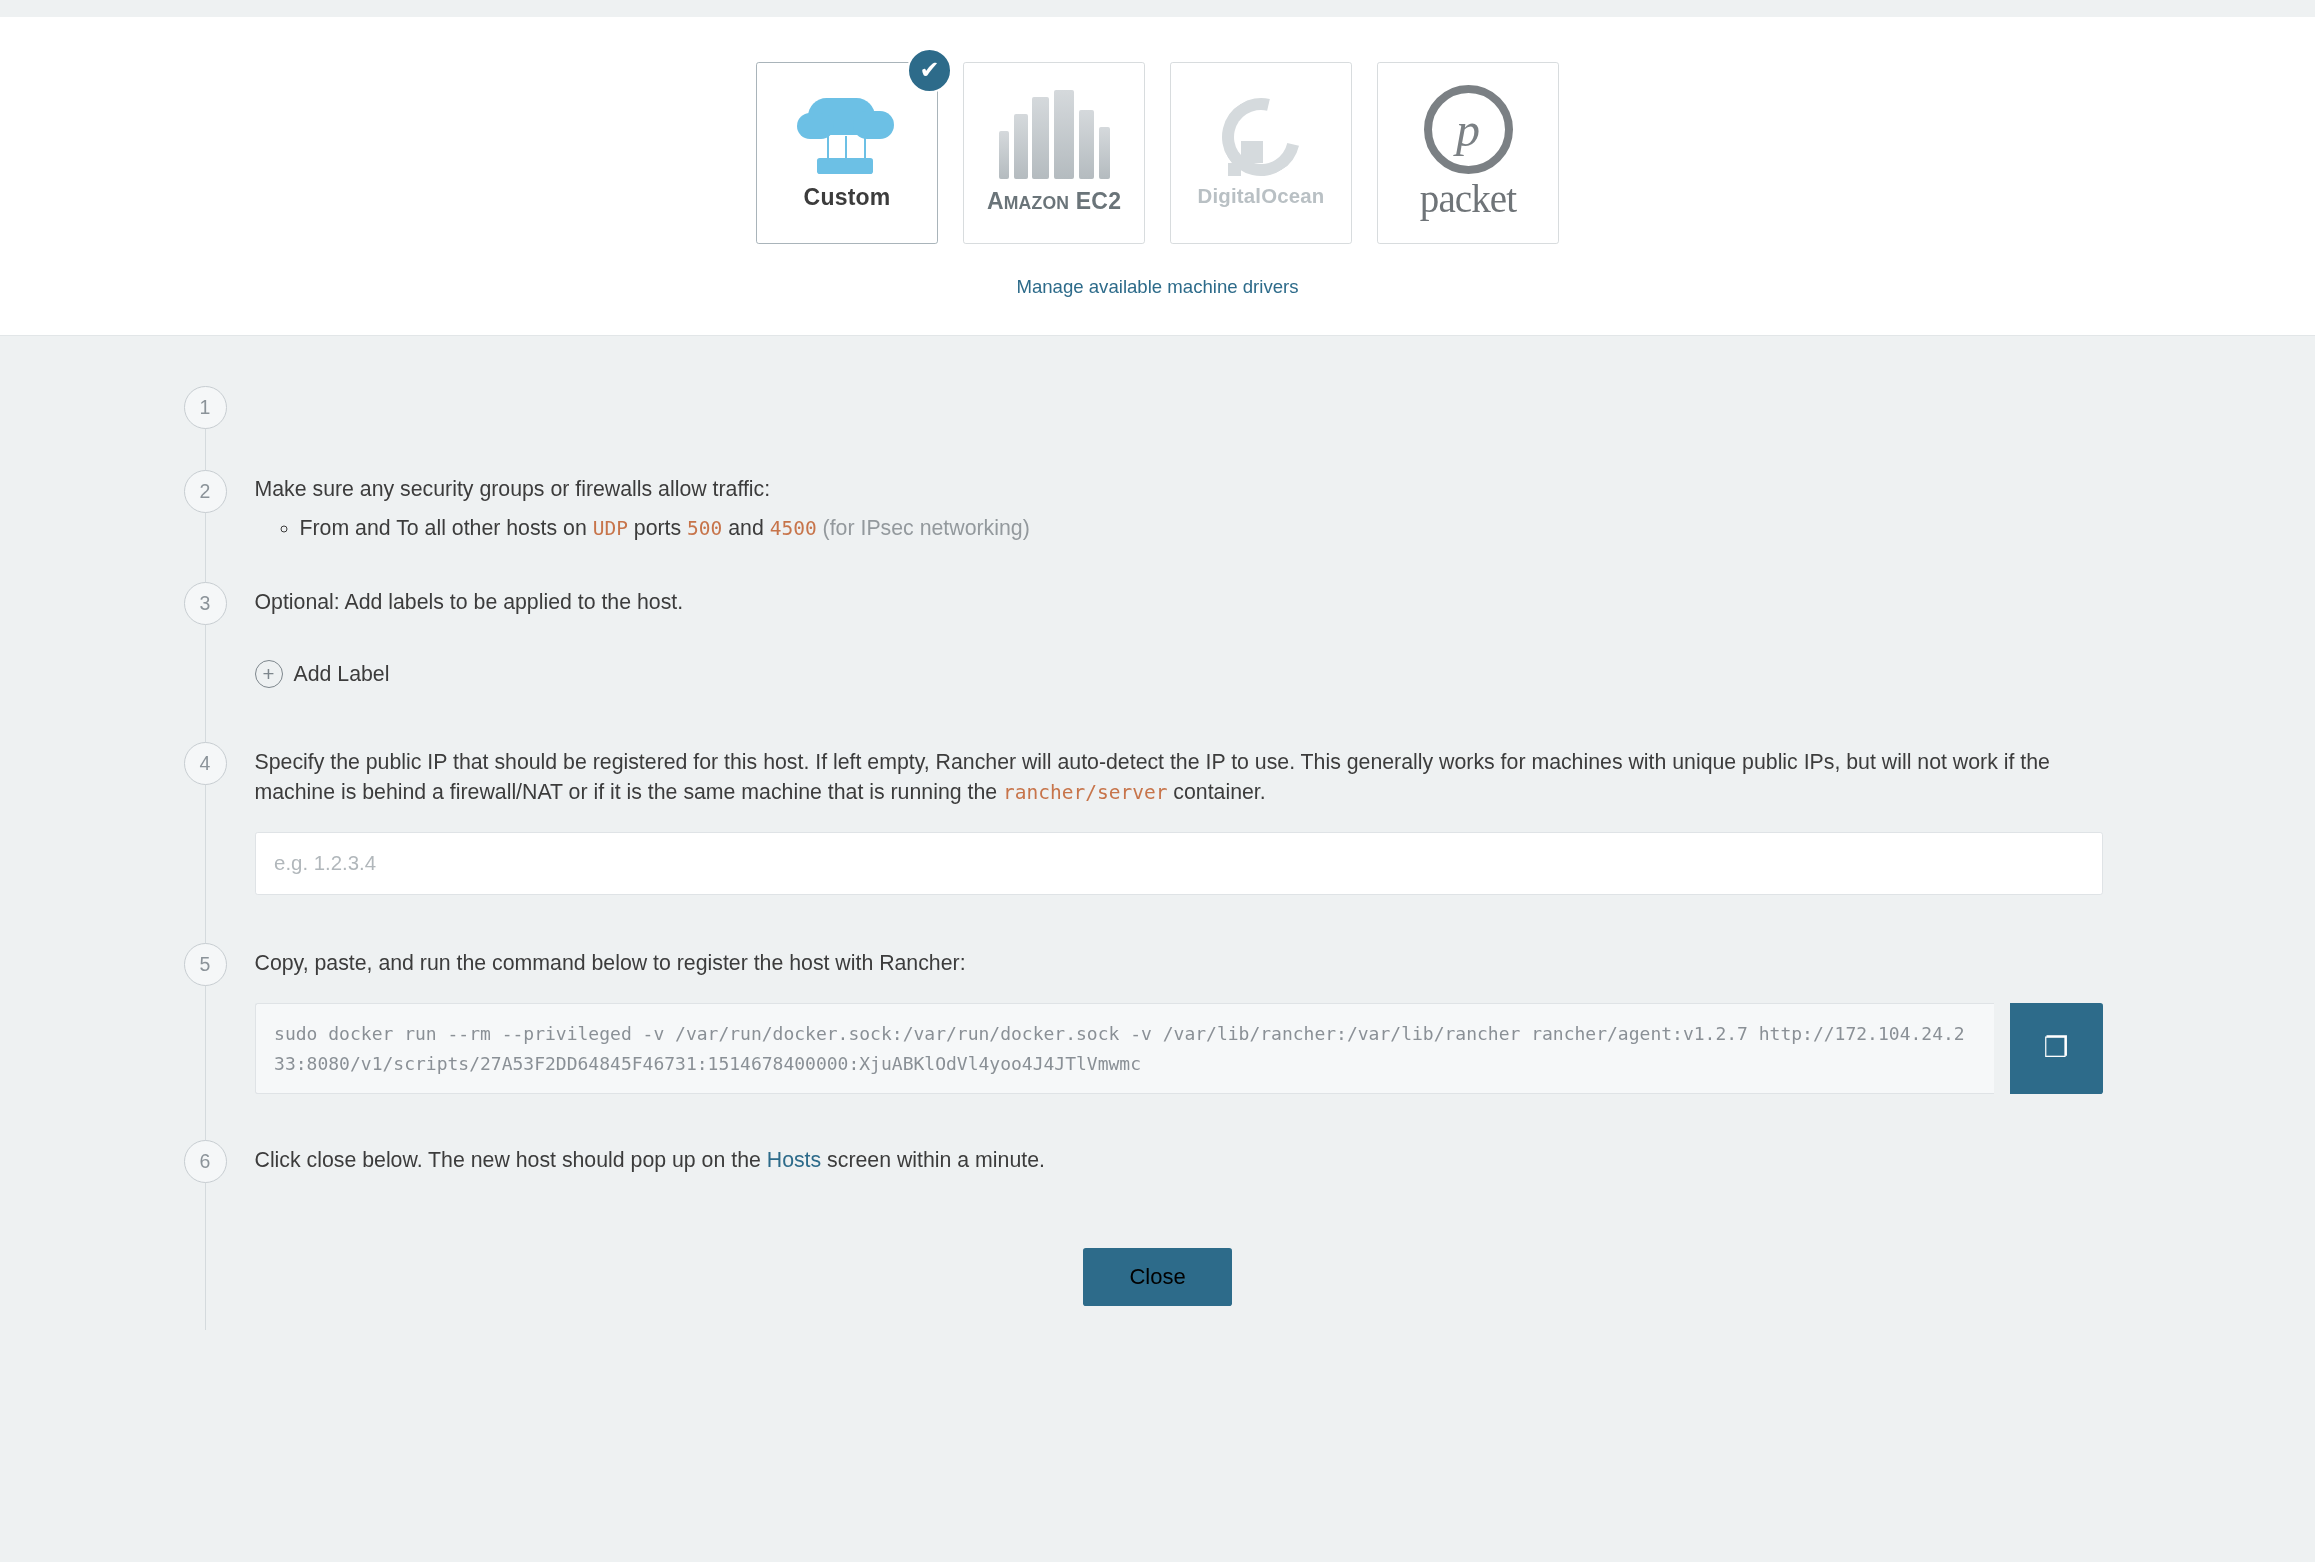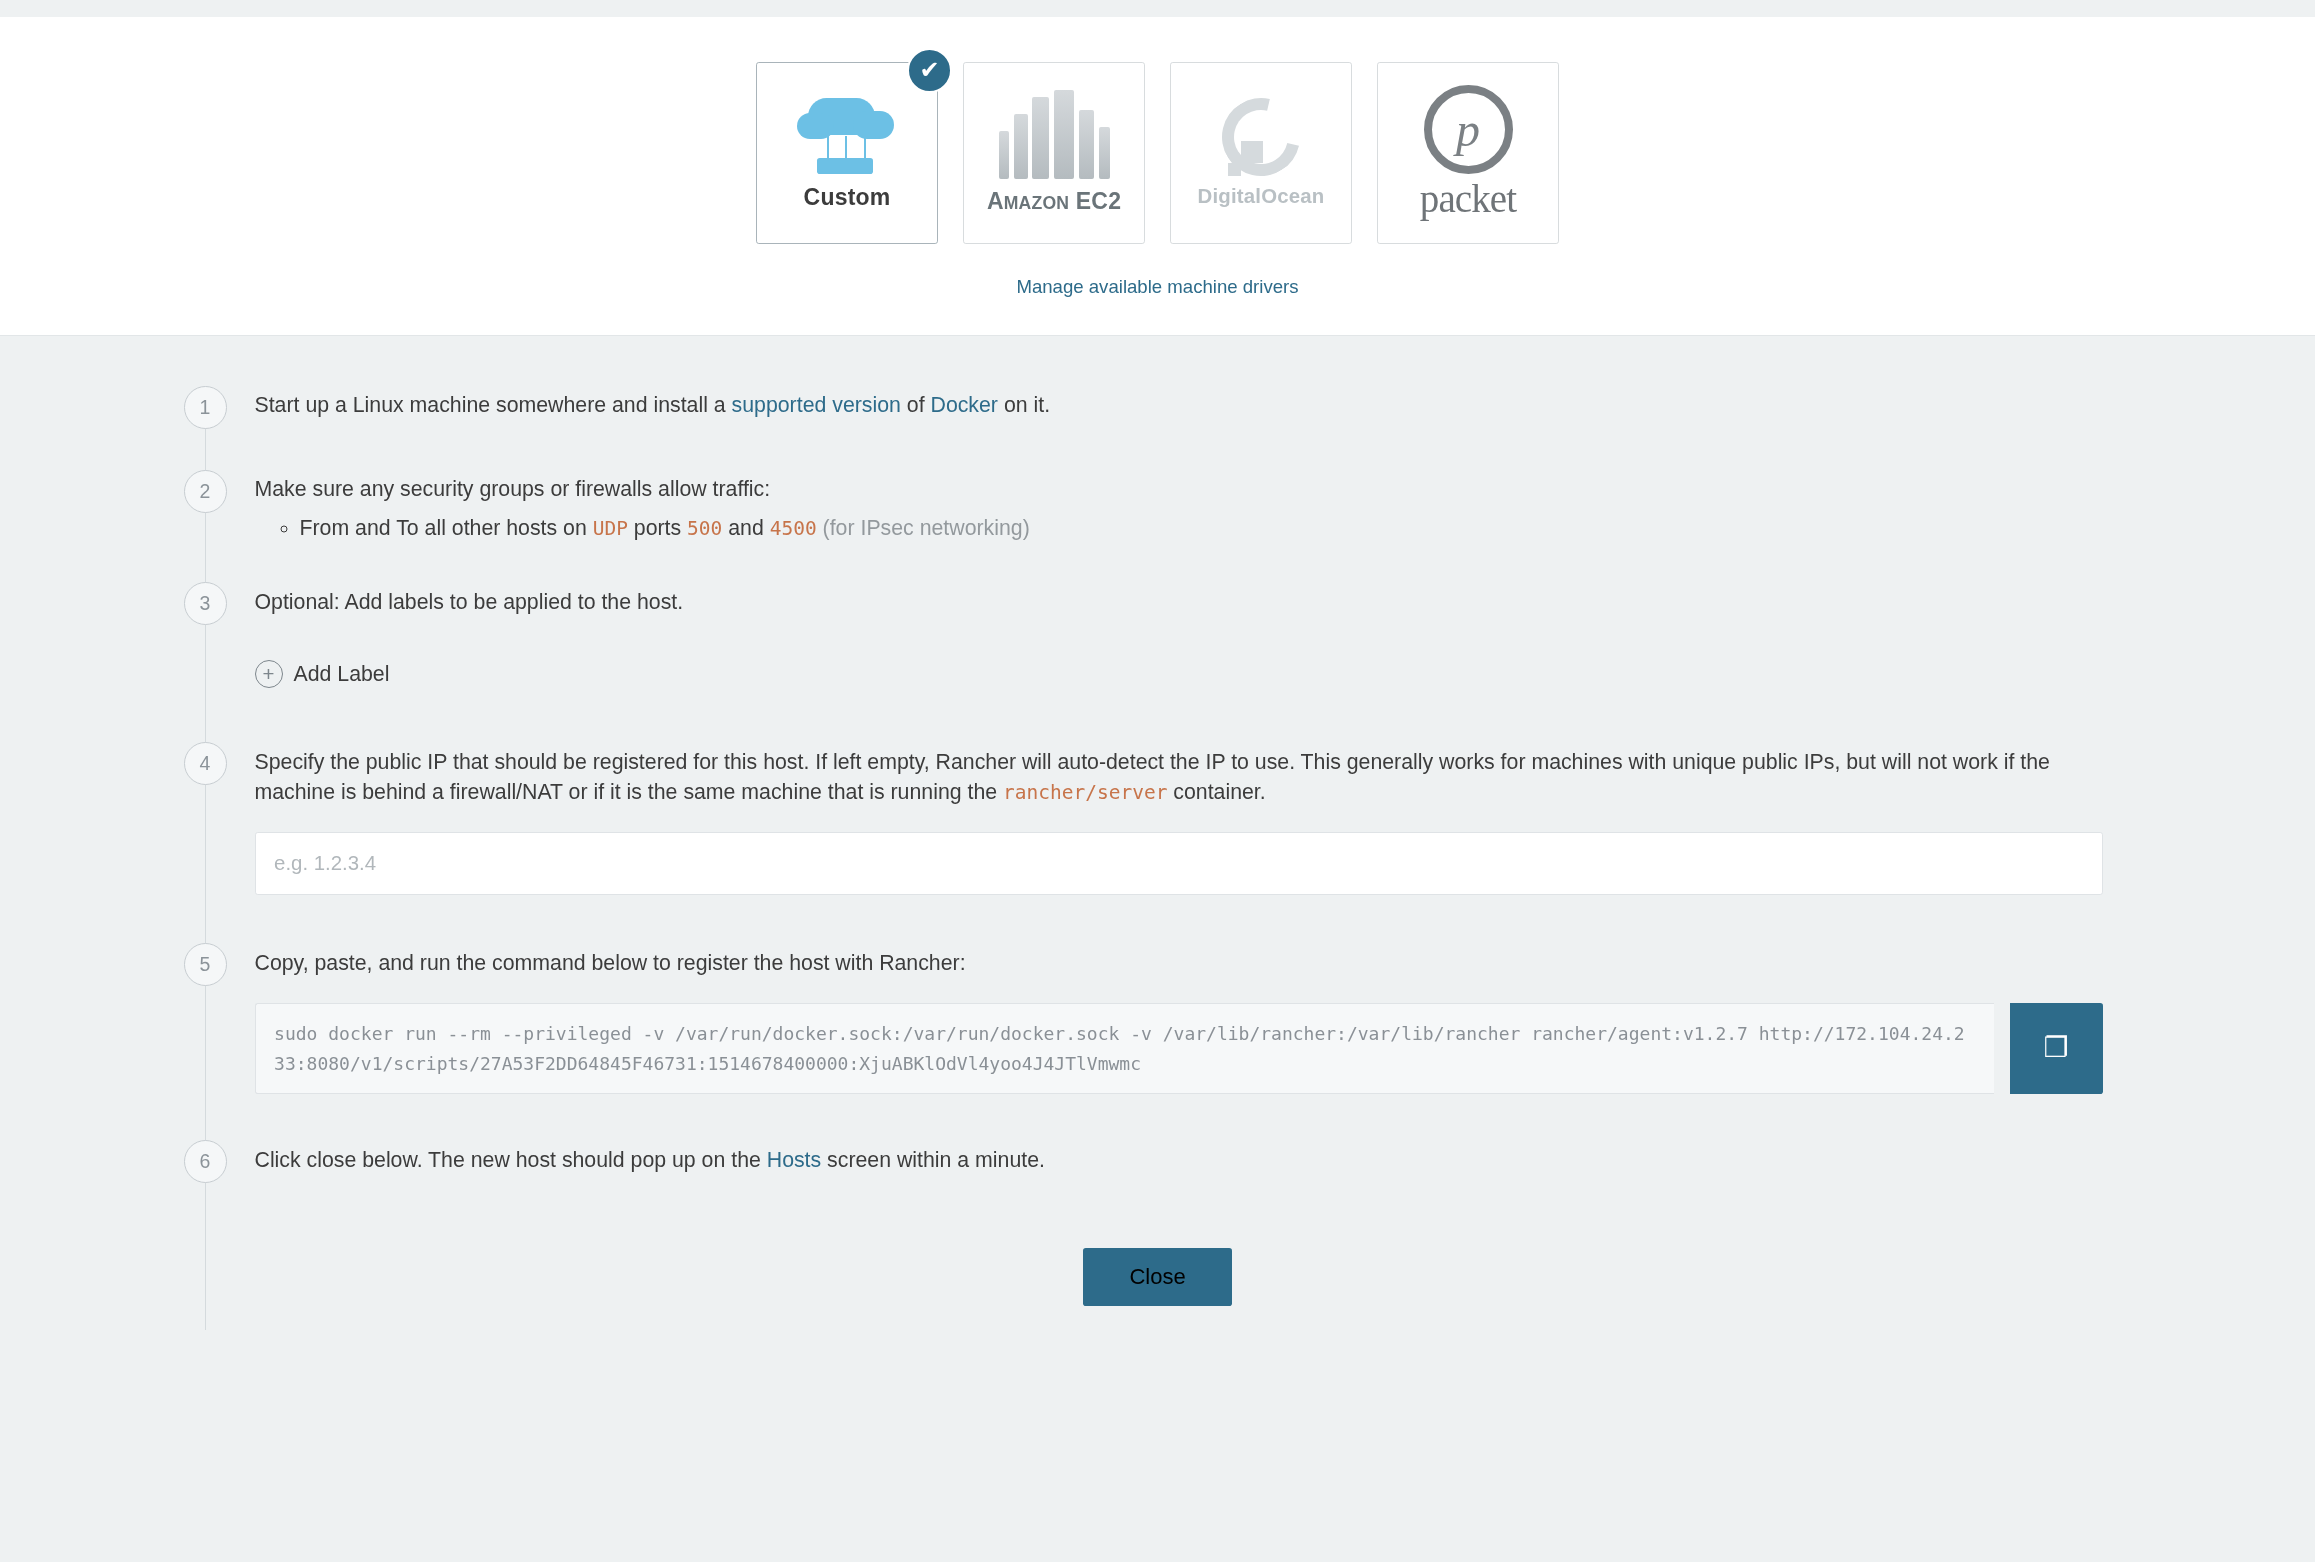--- a/index.html
+++ b/index.html
@@ -290,23 +290,20 @@
     </div>
   </div>
 
   <div class="steps-wrap">
     <div class="steps">
 
       <div class="vline" style="top:16.7px; height:928px;"></div>
 
       <div class="step" style="margin-bottom:41px;">
         <div class="bullet">1</div>
-        <div class="step-body">
-          <span>Start up a Linux machine somewhere and install a </span><a href="#">supported version</a><span> of </span><a href="#">Docker</a><span> on it.</span>
-        </div>
       </div>
 
       <div class="step" style="margin-bottom:39px;">
         <div class="bullet">2</div>
         <div class="step-body">
           <div>Make sure any security groups or firewalls allow traffic:</div>
           <ul class="sub-list">
             <li><span>From and To all other hosts on </span><span class="code">UDP</span><span> ports </span><span class="code">500</span><span> and </span><span class="code">4500</span><span class="muted"> (for IPsec networking)</span></li>
           </ul>
         </div>

